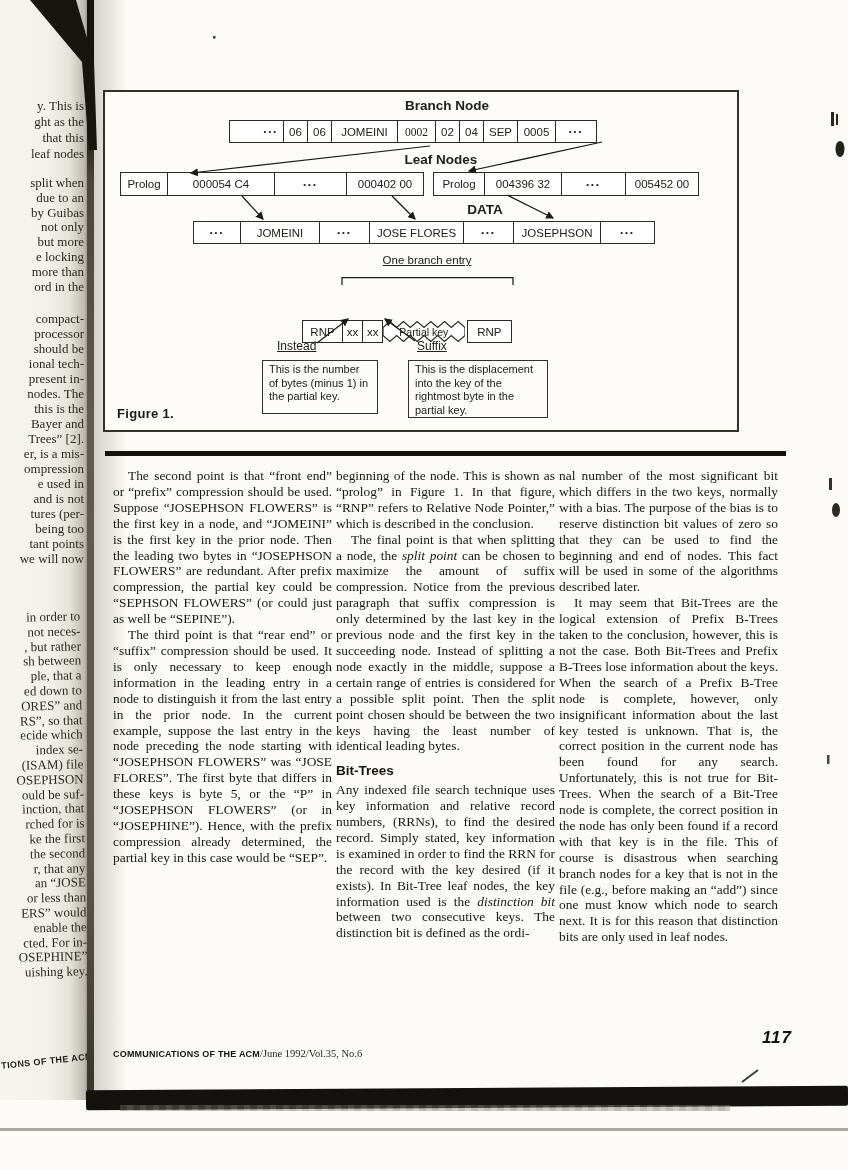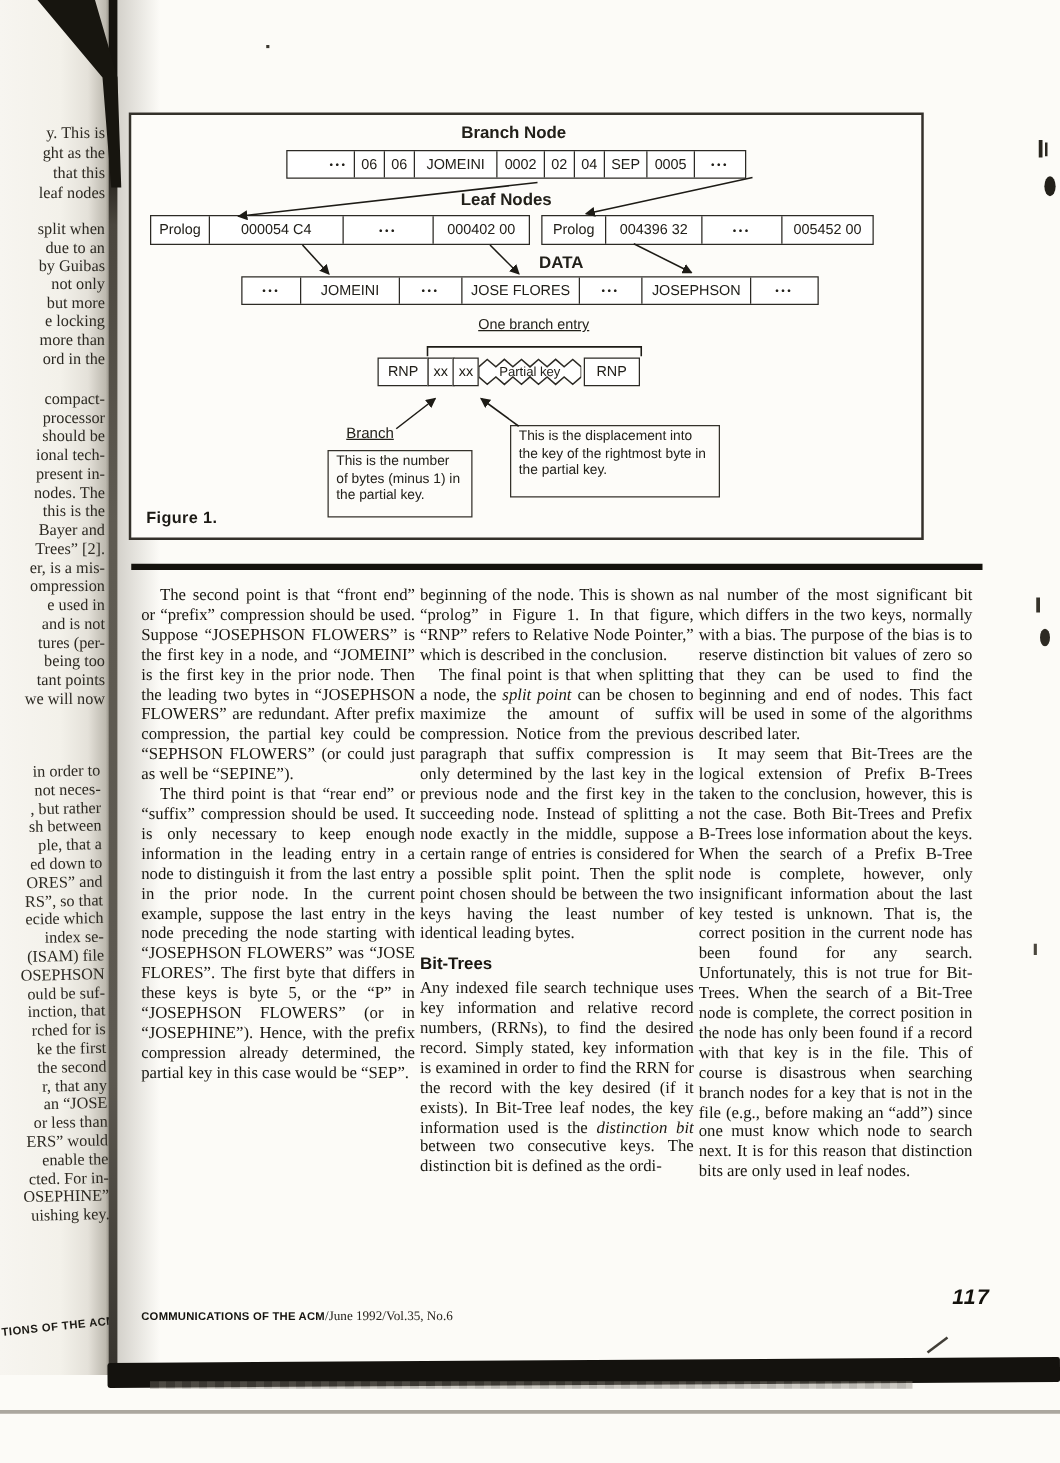--- a/index.html
+++ b/index.html
@@ -24,27 +24,27 @@
   .mg3{top:311px;line-height:15px;}
   .mg4{top:611px;line-height:14.8px;transform:rotate(-1.2deg);}
   .spine{position:absolute;left:1px;top:1056px;transform:rotate(-6deg);
     font-family:"Liberation Sans",sans-serif;font-weight:bold;font-size:9px;letter-spacing:.4px;color:#1c1a15;}
 
   
   .figure{position:absolute;left:103px;top:90px;width:636px;height:342px;
     border:2px solid #34312b;background:#fdfcf9;box-sizing:border-box;}
   .fig-inner{position:absolute;left:0;top:0;width:632px;height:338px;}
   .ftitle{position:absolute;font-family:"Liberation Sans",sans-serif;font-weight:bold;
-    font-size:13.5px;color:#22201a;text-align:center;}
+    font-size:13.5px;color:#22201a;text-align:center;padding-left:36px;}
   .row{position:absolute;display:flex;border:1.4px solid #2c2a25;background:#fff;box-sizing:content-box;}
   .cell{display:flex;align-items:center;justify-content:center;border-right:1.4px solid #2c2a25;
     font-family:"Liberation Sans",sans-serif;font-size:11.5px;color:#22201a;box-sizing:border-box;}
   .cell:last-child{border-right:none;}
   .dots{font-size:8px;letter-spacing:2px;}
-  .entry-row{position:absolute;display:flex;}
+  .entry-row{position:absolute;display:flex;margin-top:34px;}
   .ecell{display:flex;align-items:center;justify-content:center;height:23px;background:#fff;
     border:1.4px solid #2c2a25;margin-right:-1.4px;box-sizing:border-box;
     font-family:"Liberation Sans",sans-serif;font-size:11.5px;color:#22201a;}
   .zigcell{position:relative;width:82px;height:23px;margin:0 1px;}
   .zigcell svg{position:absolute;left:0;top:0;}
   .ziglabel{position:absolute;left:0;top:0;width:82px;height:23px;display:flex;align-items:center;
     justify-content:center;font-family:"Liberation Sans",sans-serif;font-size:10.5px;color:#22201a;}
   .flabel{position:absolute;font-family:"Liberation Sans",sans-serif;font-size:12px;color:#22201a;text-decoration:underline;}
   .note{position:absolute;border:1.6px solid #34312b;background:#fdfcf9;
     font-family:"Liberation Sans",sans-serif;font-size:11px;line-height:13.5px;color:#22201a;
@@ -152,21 +152,21 @@
   <div class="figure">
     <div class="fig-inner">
 
       <div class="ftitle" style="left:0;top:6px;width:612px;">Branch Node</div>
 
       <div class="row" style="left:124px;top:28px;height:21px;">
         <span class="cell dots" style="width:54px;justify-content:flex-end;padding-right:5px;">•••</span>
         <span class="cell" style="width:24px;">06</span>
         <span class="cell" style="width:24px;">06</span>
         <span class="cell" style="width:66px;">JOMEINI</span>
-        <span class="cell" style="width:38px;">0002</span>
+        <span class="cell" style="width:38px;font-family:Liberation Serif, serif;">0002</span>
         <span class="cell" style="width:24px;">02</span>
         <span class="cell" style="width:24px;">04</span>
         <span class="cell" style="width:34px;">SEP</span>
         <span class="cell" style="width:38px;">0005</span>
         <span class="cell dots" style="width:40px;">•••</span>
       </div>
 
       <div class="ftitle" style="left:0;top:60px;width:600px;">Leaf Nodes</div>
 
       <div class="row" style="left:15px;top:80px;height:22px;">
@@ -203,25 +203,25 @@
         <span class="ecell" style="width:21px;">xx</span>
         <span class="zigcell">
           <svg width="82" height="23" viewBox="0 0 82 23">
             <polygon points="0,7.5 6.8,1.5 13.7,7.5 20.5,1.5 27.3,7.5 34.2,1.5 41,7.5 47.8,1.5 54.7,7.5 61.5,1.5 68.3,7.5 75.2,1.5 82,7.5 82,15.5 75.2,21.5 68.3,15.5 61.5,21.5 54.7,15.5 47.8,21.5 41,15.5 34.2,21.5 27.3,15.5 20.5,21.5 13.7,15.5 6.8,21.5 0,15.5" fill="#ffffff" stroke="#2c2a25" stroke-width="1.2"></polygon>
           </svg>
           <span class="ziglabel">Partial key</span>
         </span>
         <span class="ecell" style="width:45px;margin-left:1px;">RNP</span>
       </div>
 
-      <div class="flabel" style="left:172px;top:247px;">Branch</div>
+      <div class="flabel" style="left:172px;top:247px;">Instead</div>
       <div class="flabel" style="left:312px;top:247px;">Suffix</div>
 
       <div class="note" style="left:157px;top:268px;width:116px;height:54px;">This is the number of bytes (minus 1) in the partial key.</div>
-      <div class="note" style="left:303px;top:248px;width:168px;height:58px;">This is the displacement into the key of the rightmost byte in the partial key.</div>
+      <div class="note" style="left:303px;top:268px;width:140px;height:58px;">This is the displacement into the key of the rightmost byte in the partial key.</div>
 
       <div class="caption">Figure 1.</div>
 
       <svg class="figsvg" width="632" height="338" viewBox="0 0 632 338">
         <defs>
           <marker id="arw" viewBox="0 0 10 10" refX="8.5" refY="5" markerWidth="6.5" markerHeight="6.5" orient="auto-start-reverse">
             <path d="M0,0 L10,5 L0,10 z" fill="#1d1b16"></path>
           </marker>
         </defs>
         <g stroke="#1d1b16" stroke-width="1.25" fill="none">

